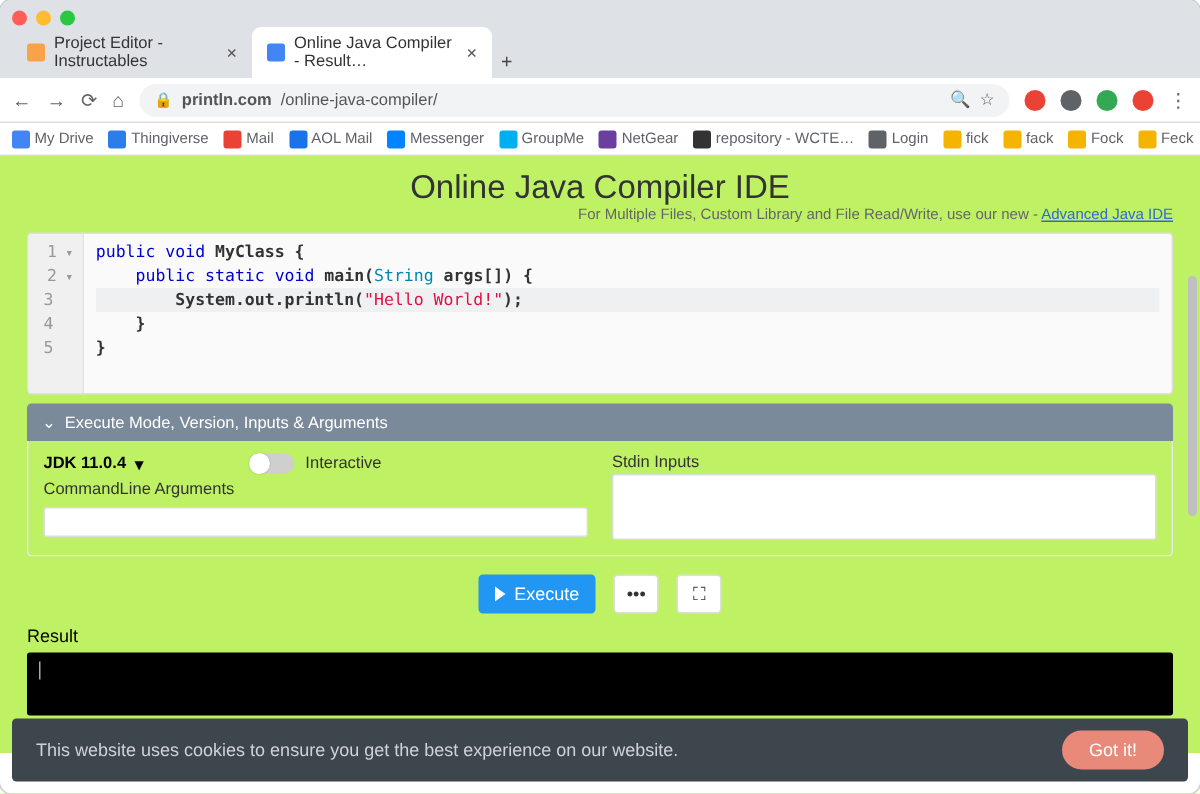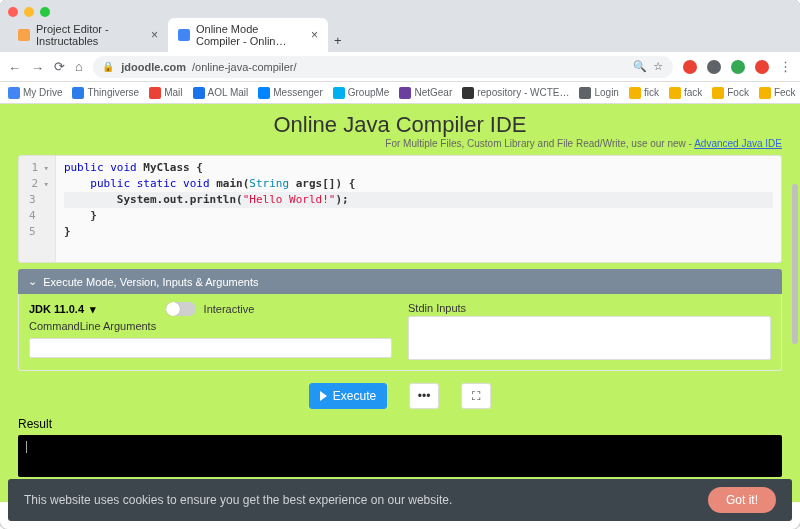--- a/index.html
+++ b/index.html
@@ -43,21 +43,21 @@
   .col-left { flex:1; display:flex; flex-direction:column; gap:4px;}
   .row1 { display:flex; align-items:center; gap:70px;}
   .dropdown { border:none; background:transparent; font-size:11px; display:flex; align-items:center; gap:6px; cursor:pointer; font-weight:600;}
   .toggle-wrap { display:flex; align-items:center; gap:8px;}
   .toggle { width:30px; height:14px; background:#cfcfcf; border-radius:8px; position:relative; cursor:pointer;}
   .toggle::after{ content:""; width:14px; height:14px; background:#fff; border-radius:50%; position:absolute; left:0; top:0; box-shadow:0 0 1px rgba(0,0,0,.3);}
   .label { color:#333; font-size:11px;}
   .cli-input { width:100%; height:20px; border:1px solid #ddd; border-radius:2px; margin-top:2px; padding:2px 4px; font-size:11px;}
   .col-right { flex:1; display:flex; flex-direction:column; gap:2px;}
   .stdin { width:100%; height:44px; border:1px solid #ddd; border-radius:2px; resize:none; font-size:11px; padding:4px;}
-  .actions { display:flex; justify-content:center; gap:22px; margin:12px 0 8px 0;}
+  .actions { display:flex; justify-content:center; gap:12px; margin:12px 0 8px 0;}
   .btn { border:1px solid #ddd; background:#fff; border-radius:3px; height:26px; padding:0 10px; display:flex; align-items:center; gap:6px; font-size:12px; cursor:pointer; color:#333;}
   .btn.primary { background:#2196f3; color:#fff; border-color:#2196f3;}
   .btn.icon { width:30px; justify-content:center; padding:0;}
   .play { width:0; height:0; border-left:7px solid #fff; border-top:5px solid transparent; border-bottom:5px solid transparent;}
   .result-label { font-size:12px; margin-bottom:4px;}
   .result { background:#000; color:#aaa; height:42px; border-radius:2px; padding:6px 8px; font-family:"Menlo",monospace; font-size:11px;}
   .cursor { display:inline-block; width:1px; height:12px; background:#aaa;}
   
   .cookie { position:absolute; left:8px; right:8px; bottom:8px; background:#3d454d; color:#cfd3d7; border-radius:3px; height:42px; display:flex; align-items:center; padding:0 16px; font-size:12px; justify-content:space-between;}
   .gotit { background:#e8897a; color:#fff; border:none; border-radius:16px; padding:6px 18px; font-size:12px; cursor:pointer;}
@@ -75,33 +75,33 @@
   </div>
   <div class="tabs" id="tab-strip">
 
   <div class="tab">
         <div class="tab-icon "></div>
         <span>Project Editor - Instructables</span>
         <span class="tab-close">×</span>
       </div>
       <div class="tab active">
         <div class="tab-icon j"></div>
-        <span>Online Mode Compiler - Onlin…</span>
+        <span>Online Java Compiler - Result…</span>
         <span class="tab-close">×</span>
       </div>
       <div class="newtab">+</div>
     </div>
   <div class="addrbar">
     <span class="nav-icon">←</span>
     <span class="nav-icon">→</span>
     <span class="nav-icon">⟳</span>
     <span class="nav-icon">⌂</span>
     <div class="url-field">
       <span class="lock">🔒</span>
-      <span><b>jdoodle.com</b></span>
+      <span><b>println.com</b></span>
         <span>/online-java-compiler/</span>
       <span style="margin-left:auto">🔍</span>
       <span>☆</span>
     </div>
     <div class="url-actions">
       <div class="ext-icon" style="background:#ea4335"></div>
       <div class="ext-icon" style="background:#5f6368"></div>
       <div class="ext-icon" style="background:#34a853"></div>
       <div class="ext-icon" style="background:#ea4335"></div>
       <span class="nav-icon">⋮</span>

